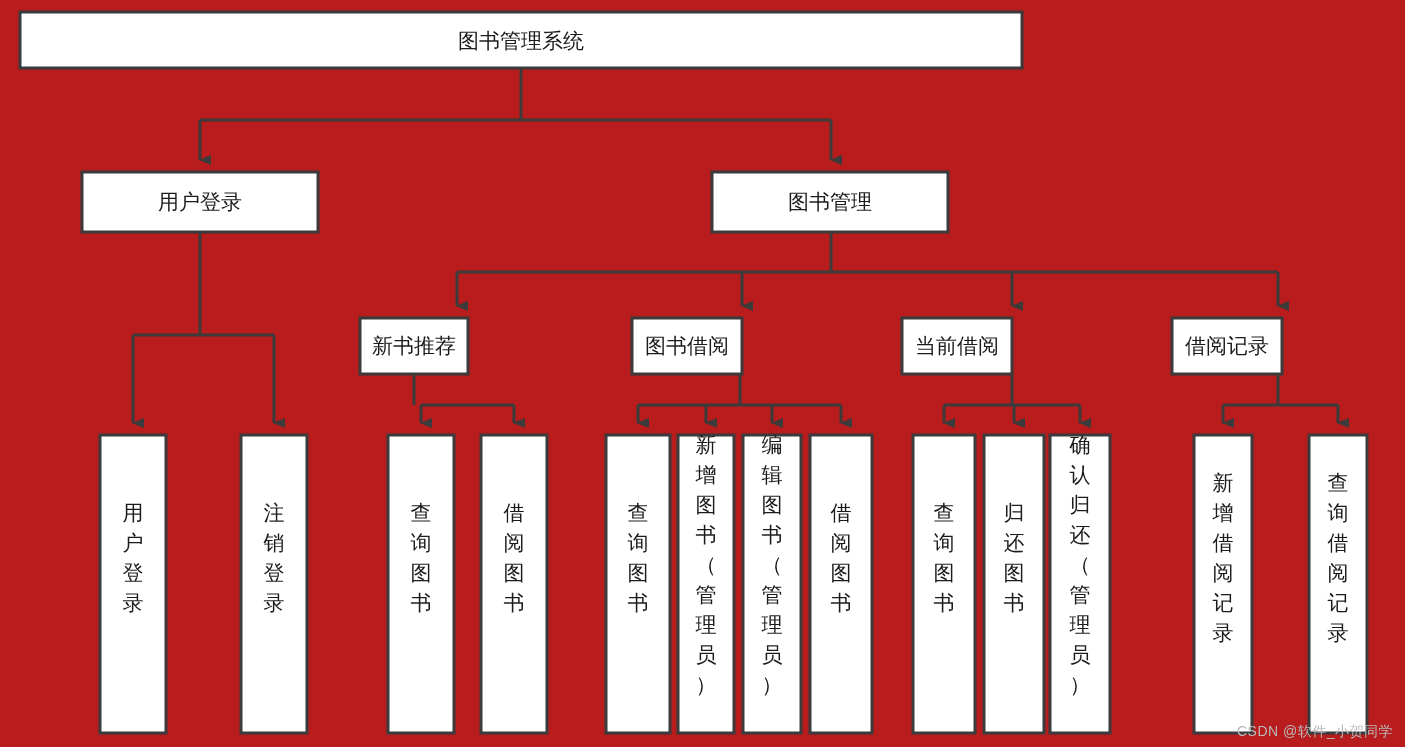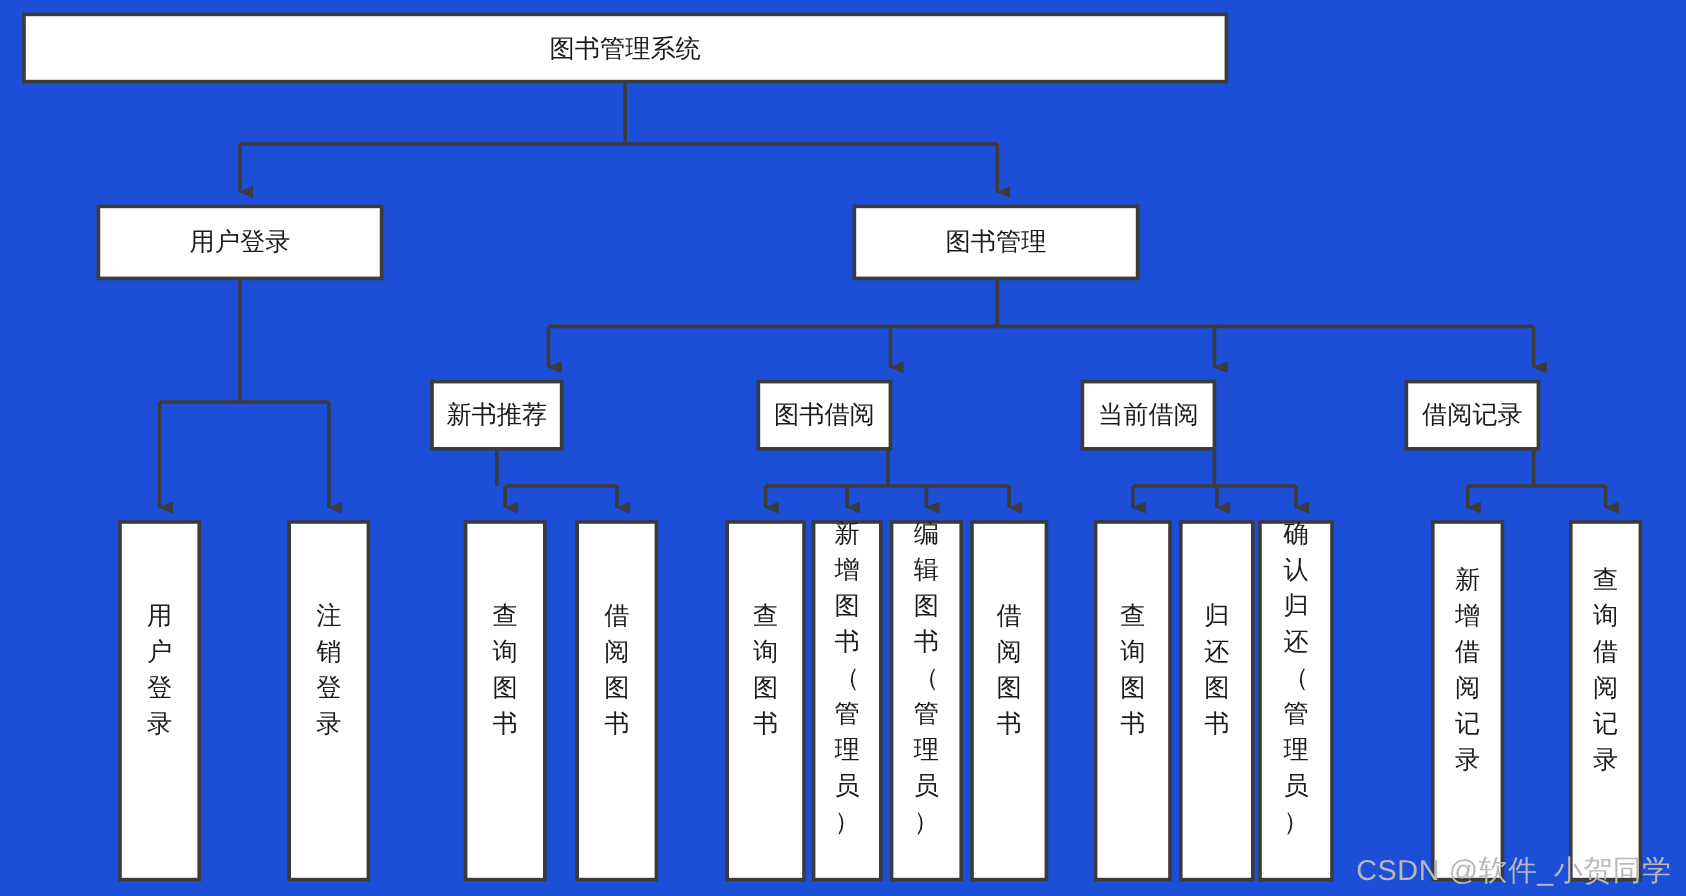--- a/index.html
+++ b/index.html
@@ -8,21 +8,21 @@
     padding: 0;
     background: #ffffff;
   }
   body {
     font-family: "Liberation Sans", "DejaVu Sans", sans-serif;
   }
   #diagram-root {
     position: relative;
     width: 1405px;
     height: 747px;
-    background: #1d4ed8;
+    background: #b91c1c;
     overflow: hidden;
   }
   svg#tree-svg {
     position: absolute;
     left: 0;
     top: 0;
     width: 1405px;
     height: 747px;
   }
   .node-box {
@@ -51,21 +51,21 @@
     fill: #1b1b1b;
     font-family: "Liberation Sans", "DejaVu Sans", sans-serif;
     font-size: 21px;
     text-anchor: middle;
   }
   .watermark-text {
     position: absolute;
     right: 12px;
     bottom: 6px;
     font-family: "Liberation Sans", "DejaVu Sans", sans-serif;
-    font-size: 24px;
+    font-size: 14px;
     color: #b9b9b9;
     letter-spacing: 0.5px;
     white-space: nowrap;
     user-select: none;
   }
 </style>
 </head>
 <body>
 
 <div id="diagram-root">

